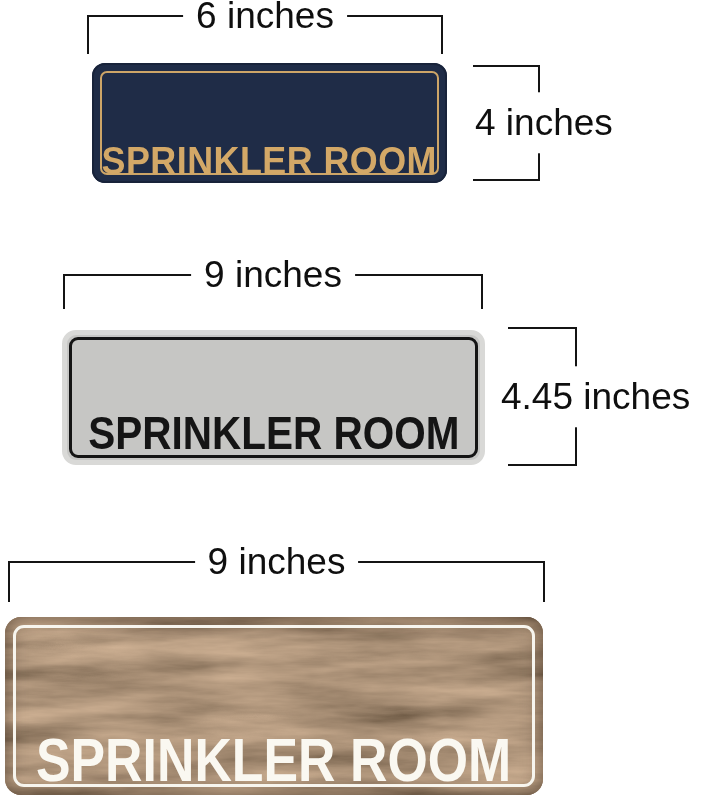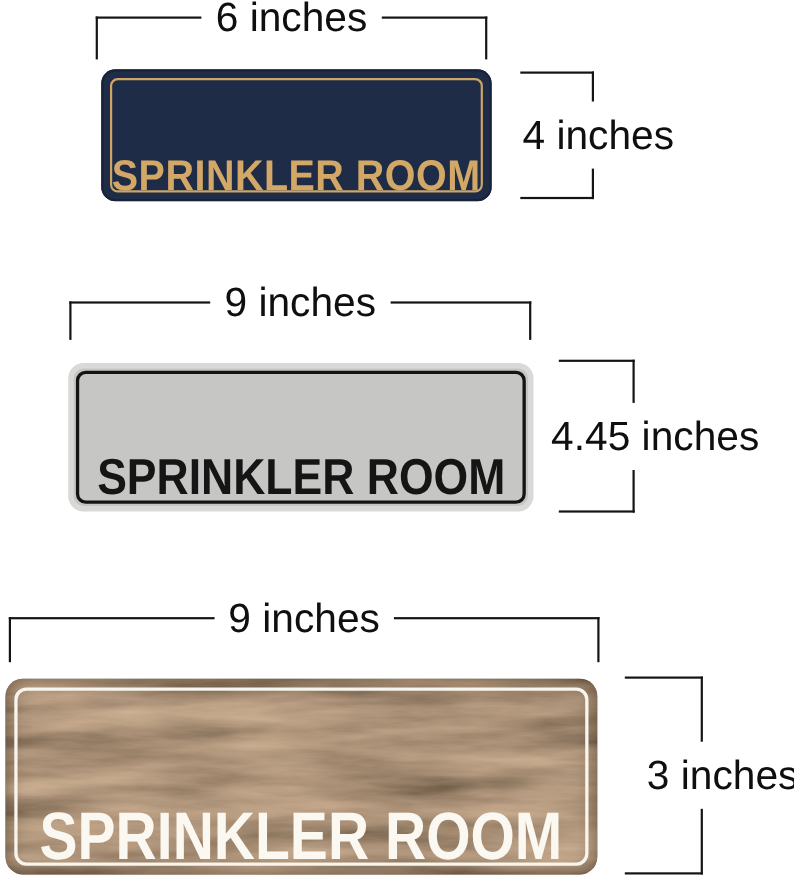--- a/index.html
+++ b/index.html
@@ -138,17 +138,14 @@
                     0.28 0 0 0 0.05
                     0 0 0 0 1"></feColorMatrix>
         </filter>
       </defs>
       <rect width="538" height="178" filter="url(#grain)"></rect>
     </svg>
     <div class="inner-border ib3"></div>
     <span class="sign-text st3">SPRINKLER ROOM</span>
   </div>
 
-  <div class="v-bracket vb3">
-    <span class="dim-label">3 inches</span>
-  </div>
 
 </div>
 
 </body></html>

